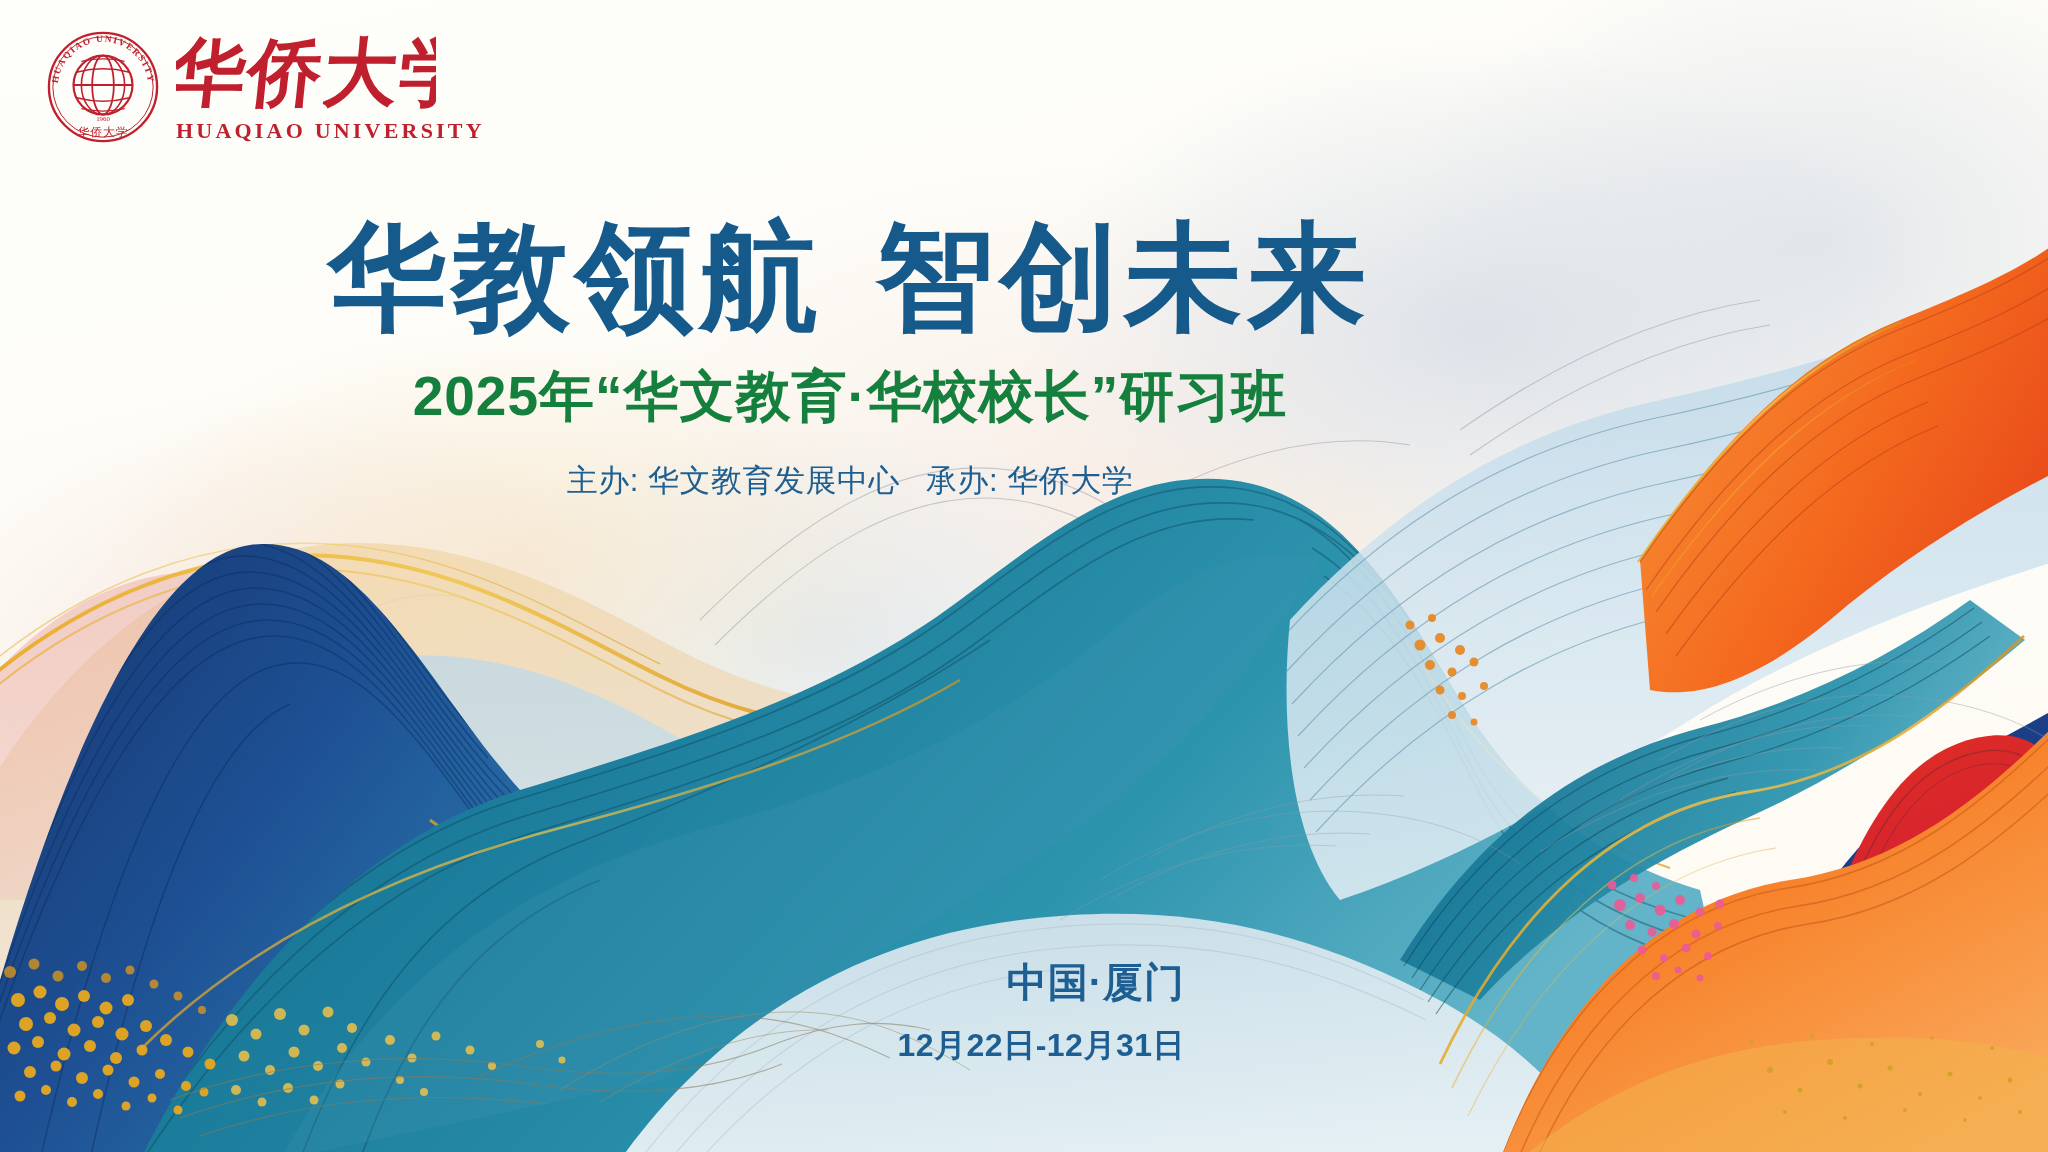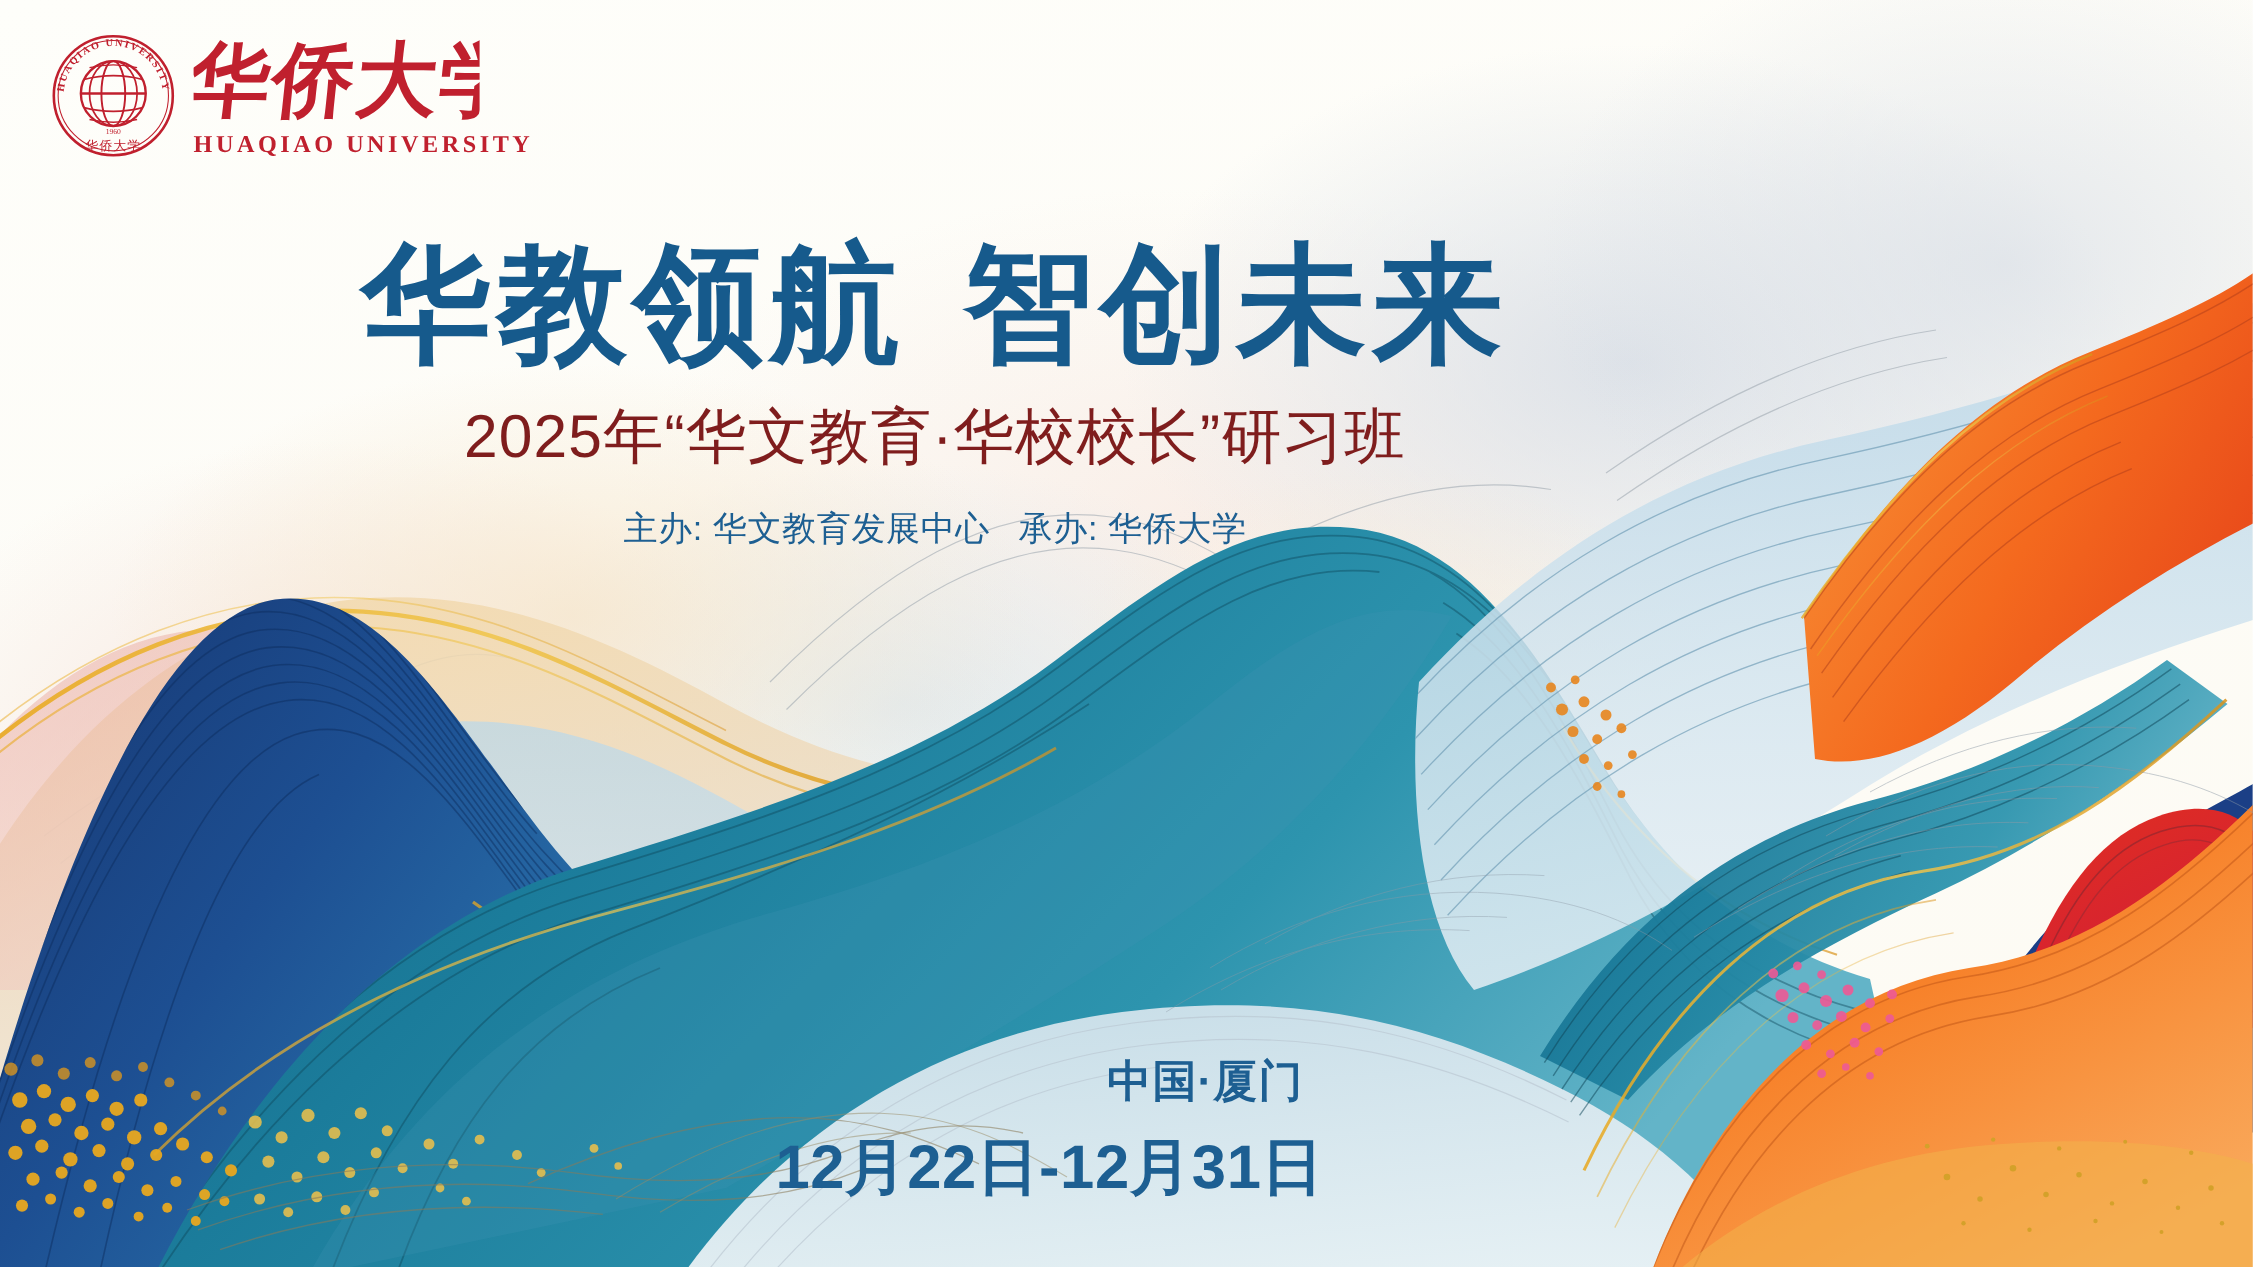--- a/index.html
+++ b/index.html
@@ -47,23 +47,23 @@
     font-size:118px;
     font-weight:900;
     letter-spacing:6px;
     line-height:1.0;
     margin:0;
     white-space:nowrap;
     font-family:"Liberation Sans","DejaVu Sans",sans-serif;
   }
   .headline .gap{display:inline-block;width:52px;}
   .subtitle{
-    color:#7f1d1d;
+    color:#15803d;
     font-size:55px;
-    font-weight:400;
+    font-weight:700;
     letter-spacing:1px;
     margin:24px 0 0 0;
     white-space:nowrap;
   }
   .org-line{
     color:#1d5f92;
     font-size:31px;
     font-weight:400;
     letter-spacing:0.5px;
     margin:26px 0 0 0;
@@ -74,21 +74,21 @@
   
   .footer-info{
     position:absolute;left:705px;top:955px;width:480px;
     text-align:right;z-index:25;
   }
   .venue{
     color:#1d5f92;font-size:40px;font-weight:700;
     letter-spacing:1px;margin:0;white-space:nowrap;
   }
   .dates{
-    color:#1d5f92;font-size:56px;font-weight:700;
+    color:#1d5f92;font-size:32px;font-weight:700;
     letter-spacing:0.5px;margin:14px 0 0 0;white-space:nowrap;
   }
 </style>
 </head>
 <body>
 
 <div id="stage">
 
   <svg id="artwork" viewBox="0 0 2048 1152" preserveAspectRatio="none" xmlns="http://www.w3.org/2000/svg">
     <defs>

